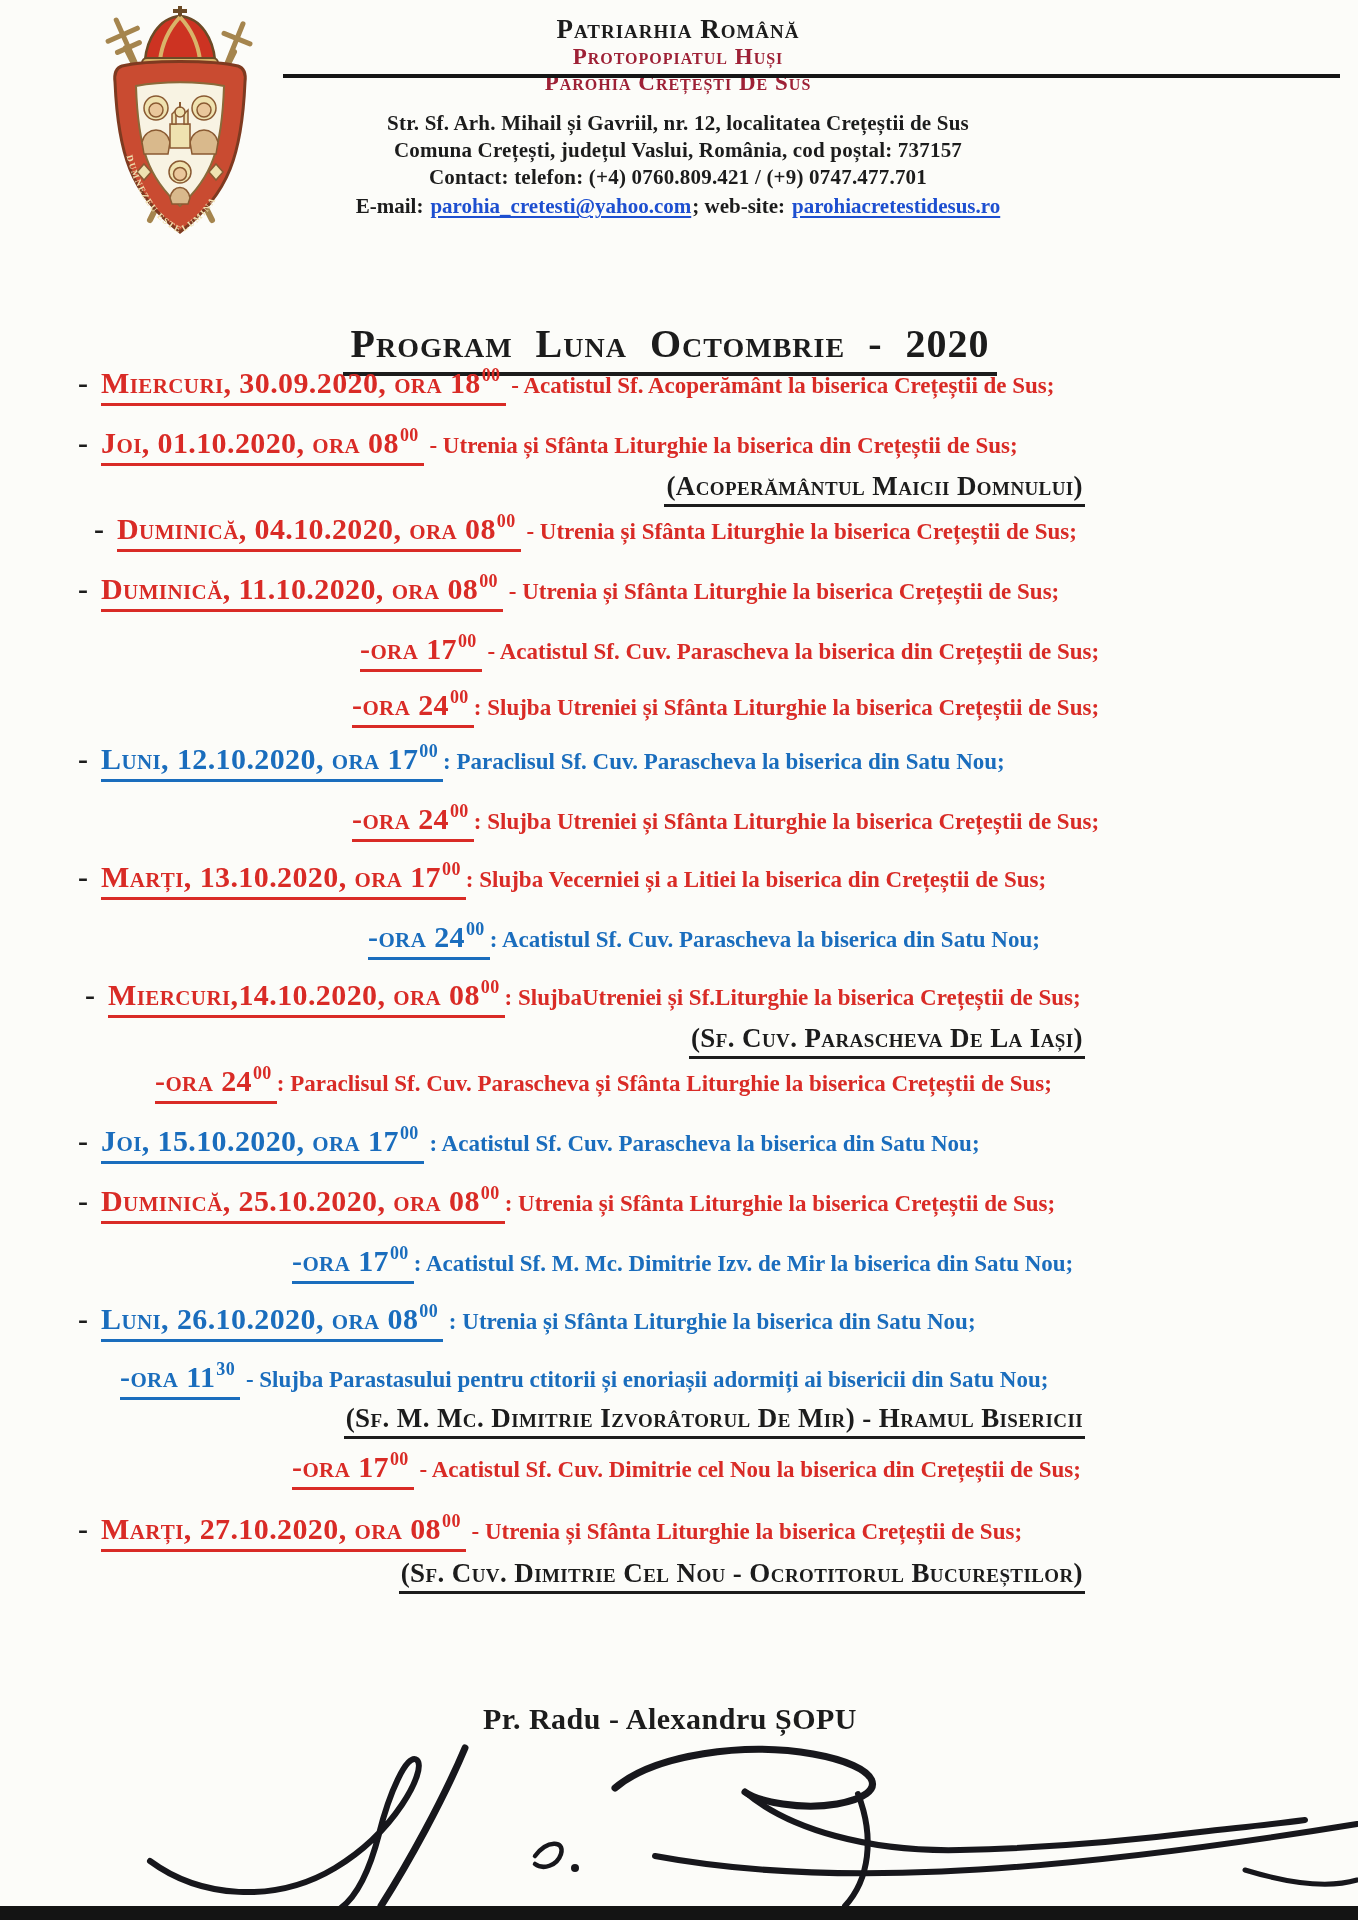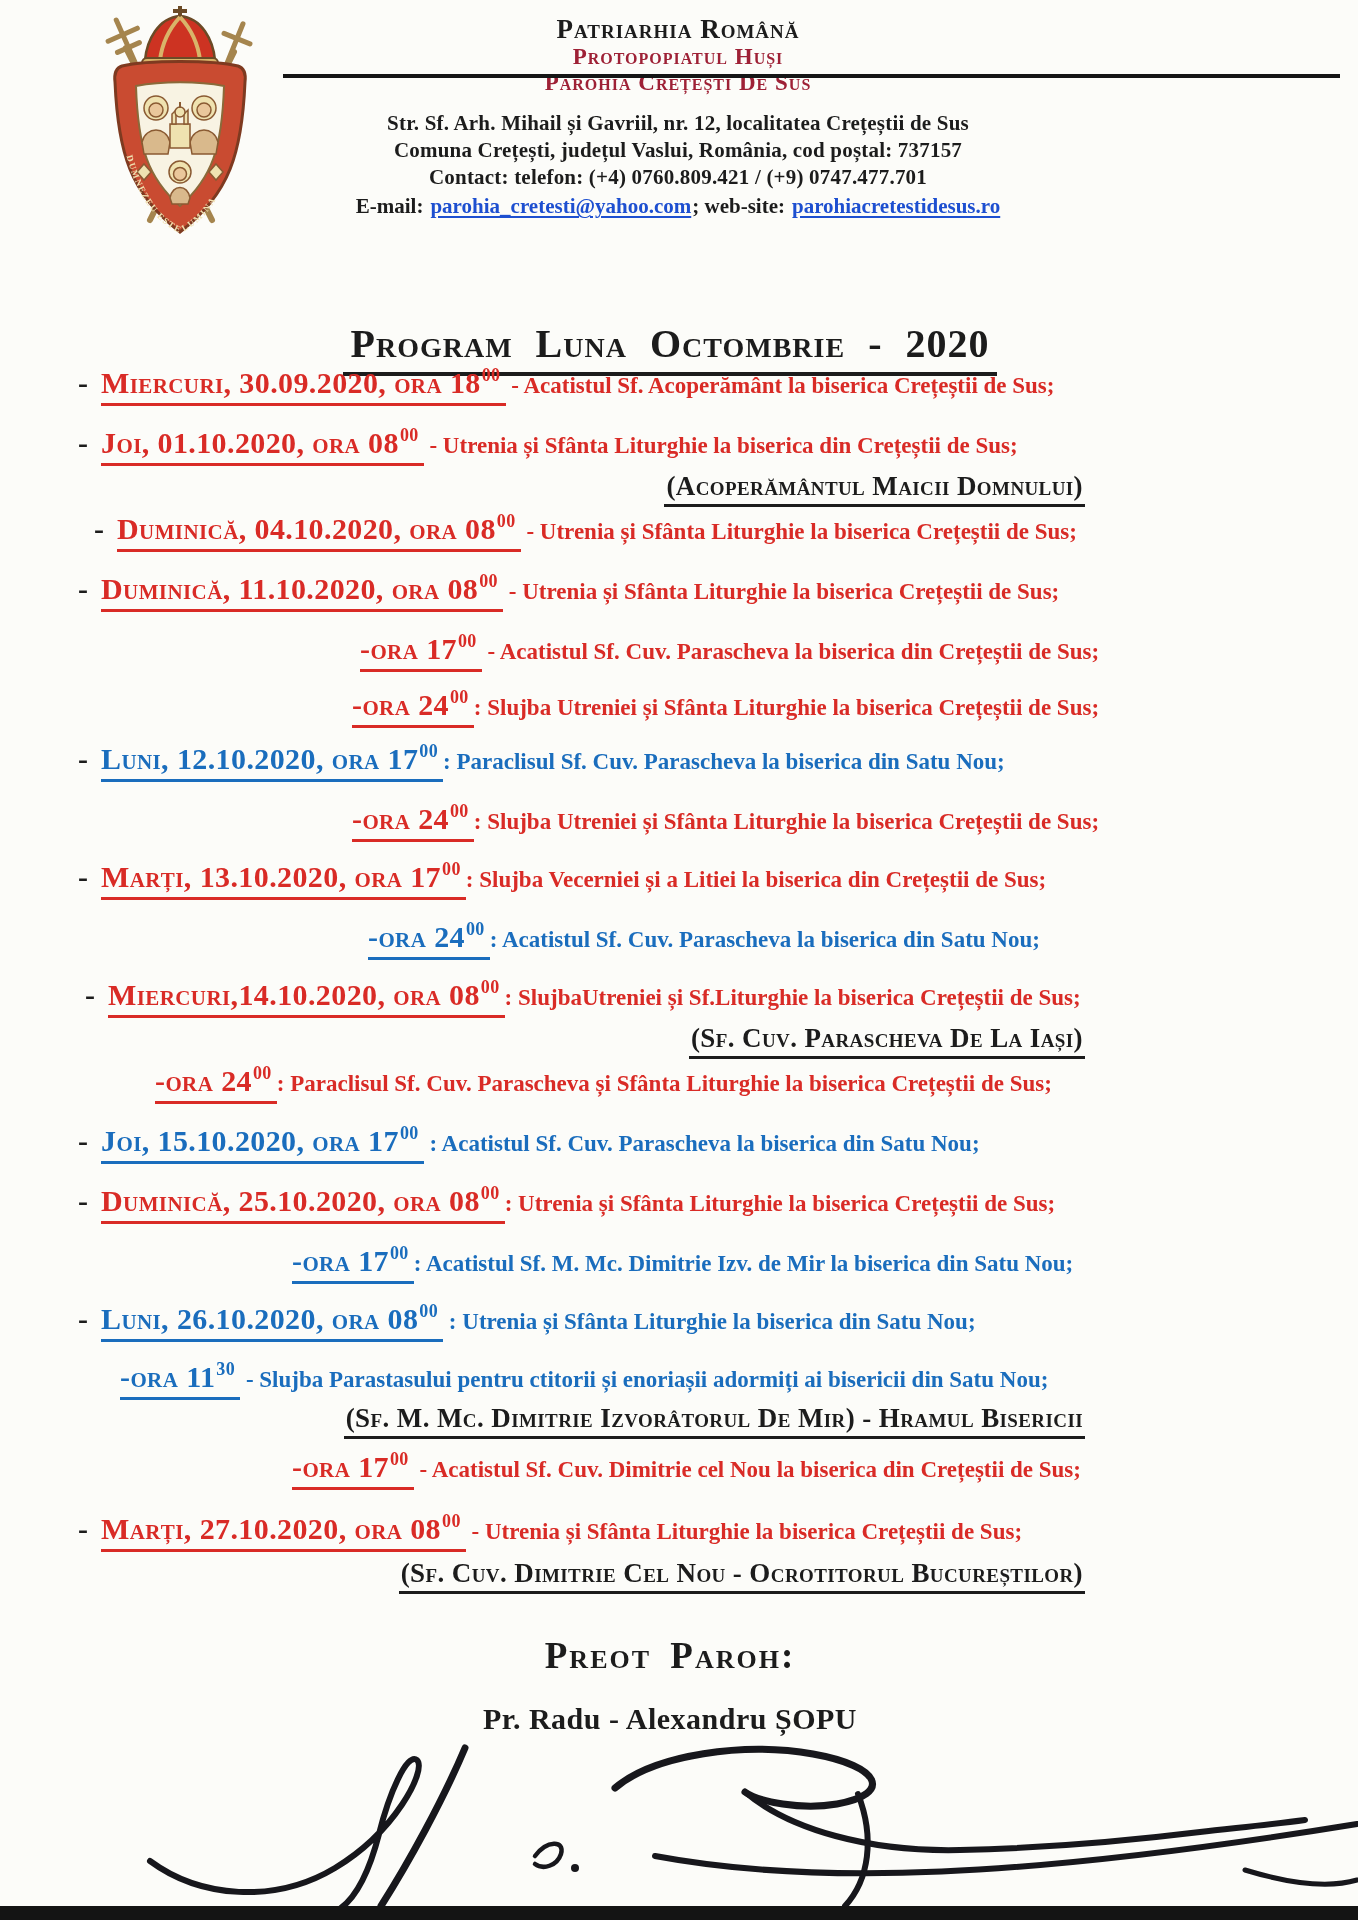--- a/index.html
+++ b/index.html
@@ -166,23 +166,20 @@
 
   <div class="entry note black" style="top: 1404px;"><span class="note-text">(Sf. M. Mc. Dimitrie Izvorâtorul De Mir) - Hramul Bisericii</span></div>
 
   <div class="entry red" style="top: 1450px; left: 292px;"><span class="label"><span class="label-text">-ora 17</span><span class="sup">00</span></span><span class="sep"> - </span><span class="desc">Acatistul Sf. Cuv. Dimitrie cel Nou la biserica din Crețeștii de Sus;</span></div>
 
   <div class="entry red" style="top: 1512px; left: 78px;"><span class="dash">-</span><span class="label"><span class="label-text">Marți, 27.10.2020, ora 08</span><span class="sup">00</span></span><span class="sep"> - </span><span class="desc">Utrenia și Sfânta Liturghie la biserica Crețeștii de Sus;</span></div>
 
   <div class="entry note black" style="top: 1559px;"><span class="note-text">(Sf. Cuv. Dimitrie Cel Nou - Ocrotitorul Bucureștilor)</span></div>
 </section>
 
-  <div class="role-wrap">
-    <span class="role">Preot Paroh:</span>
-  </div>
   <div class="name-wrap">
     <span class="name">Pr. Radu - Alexandru ȘOPU</span>
   </div>
 
   <svg class="signature" viewBox="0 0 1263 176">
     <g fill="none" stroke="#17171c" stroke-linecap="round">
       <path stroke-width="6" d="M55 125 C105 162 180 168 240 132 C300 96 332 34 322 24 C312 16 294 58 284 98 C275 133 262 160 246 172"></path>
       <path stroke-width="7" d="M370 12 C348 64 314 126 286 170"></path>
       <path stroke-width="4.5" d="M440 120 C452 104 470 104 466 118 C462 130 448 134 440 128"></path>
       <circle cx="480" cy="132" r="4" fill="#17171c" stroke="none"></circle>

